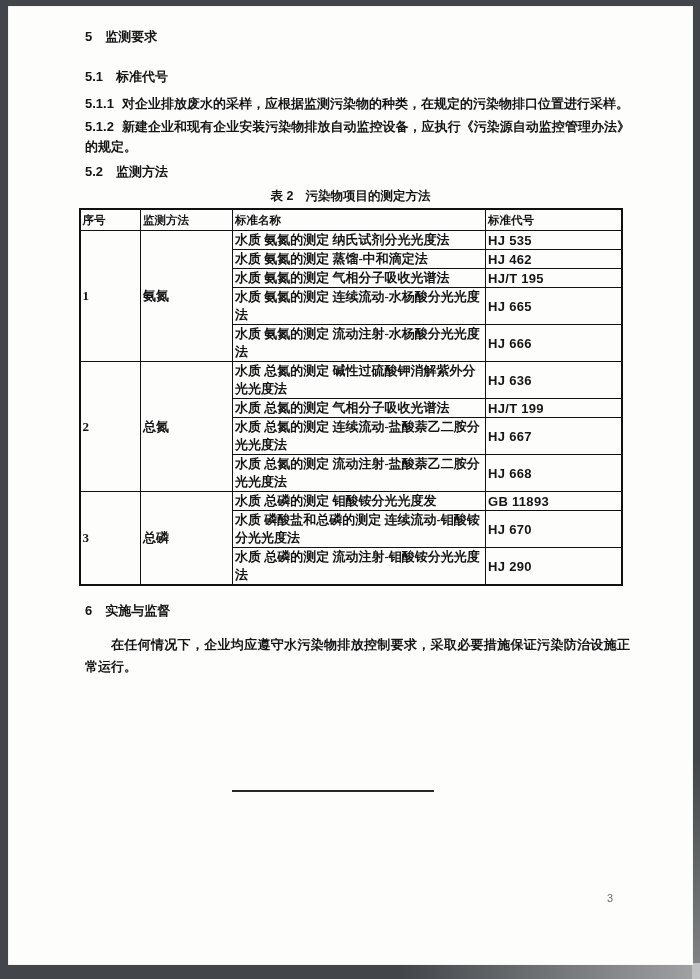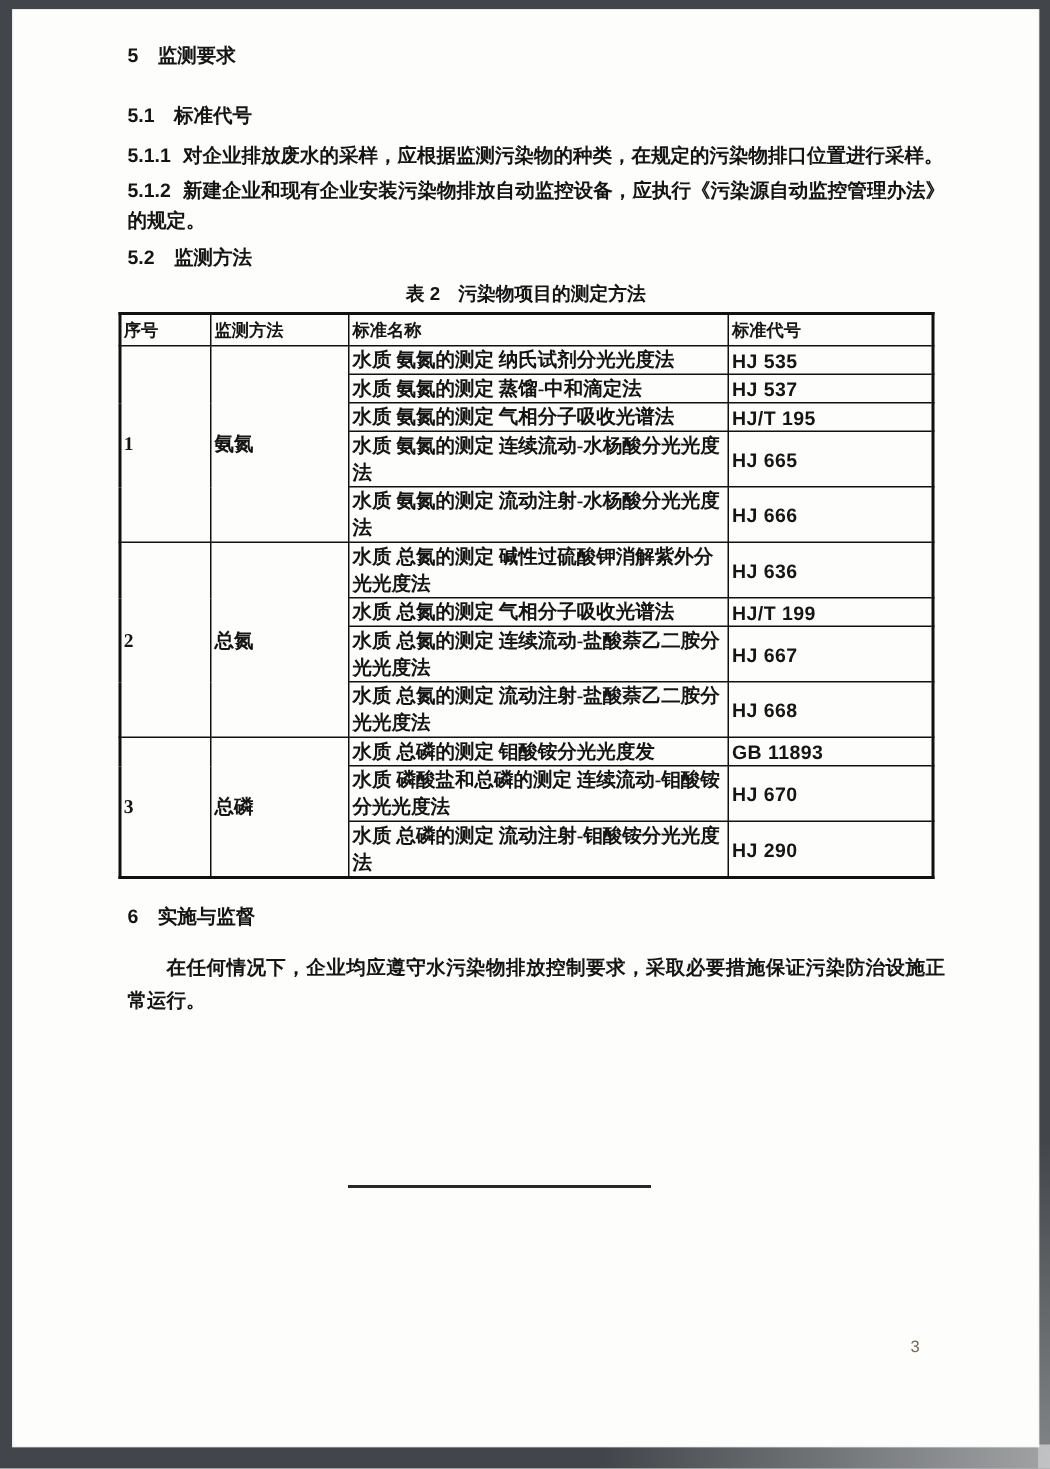--- a/index.html
+++ b/index.html
@@ -182,21 +182,21 @@
     </thead>
     <tbody>
         <tr>
           <td rowspan="5">1</td>
           <td rowspan="5">氨氮</td>
           <td class="c-name">水质 氨氮的测定 纳氏试剂分光光度法</td>
           <td class="c-code">HJ 535</td>
         </tr>
         <tr>
           <td class="c-name">水质 氨氮的测定 蒸馏-中和滴定法</td>
-          <td class="c-code">HJ 537</td>
+          <td class="c-code">HJ 462</td>
         </tr>
         <tr>
           <td class="c-name">水质 氨氮的测定 气相分子吸收光谱法</td>
           <td class="c-code">HJ/T 195</td>
         </tr>
         <tr>
           <td class="c-name">水质 氨氮的测定 连续流动-水杨酸分光光度法</td>
           <td class="c-code">HJ 665</td>
         </tr>
         <tr>

